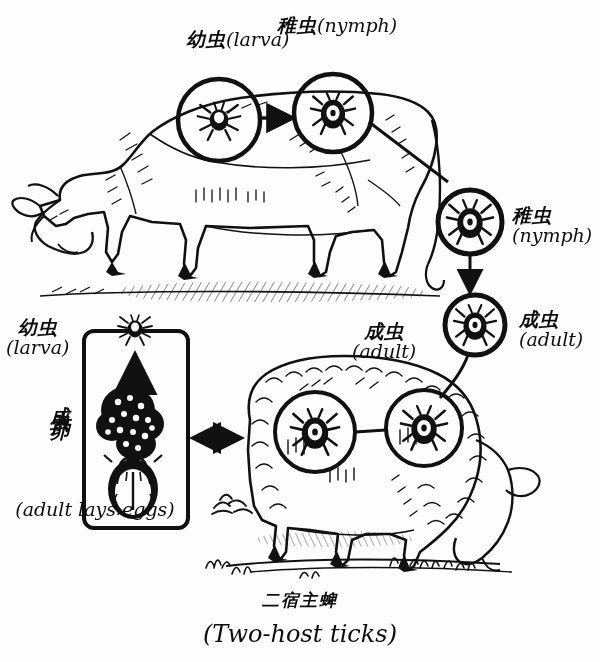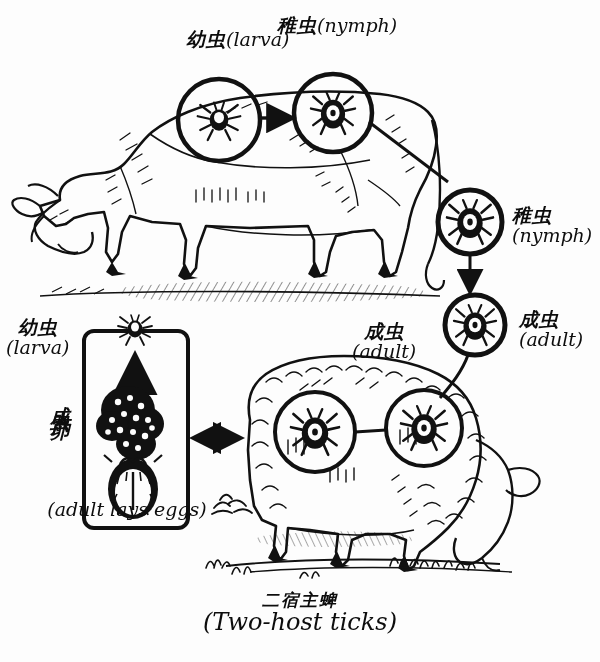--- a/index.html
+++ b/index.html
@@ -29,24 +29,24 @@
   #lbl-adult-right{left:519px;top:310px;font-size:19px;text-align:left;}
   #lbl-adult-sheep{left:352px;top:322px;font-size:19px;text-align:center;}
   #lbl-larva-left{left:6px;top:318px;font-size:19px;text-align:center;}
   #lbl-eggs-vert{left:50px;top:390px;font-size:19px;}
   #lbl-eggs-vert .vtext{
     writing-mode:vertical-rl;
     text-orientation:upright;
     letter-spacing:5px;
     display:block;
   }
-  #lbl-eggs-en{left:0px;top:500px;font-size:19px;width:190px;text-align:center;padding-left:32px;}
+  #lbl-eggs-en{left:0px;top:500px;font-size:19px;width:190px;text-align:center;}
   #caption{left:0px;top:592px;width:600px;text-align:center;font-size:23px;}
   #caption .cn{font-size:17px;display:block;letter-spacing:2px;}
-  #caption .en{font-size:24px;display:block;}
+  #caption .en{font-size:24px;display:block;margin-top:12px;}
   .stack{display:block;}
   .stack .cn{display:block;}
   .stack .en{display:block;}
 </style>
 </head>
 <body>
 
 <div id="stage">
 
   <svg class="art" viewBox="0 0 600 662">

